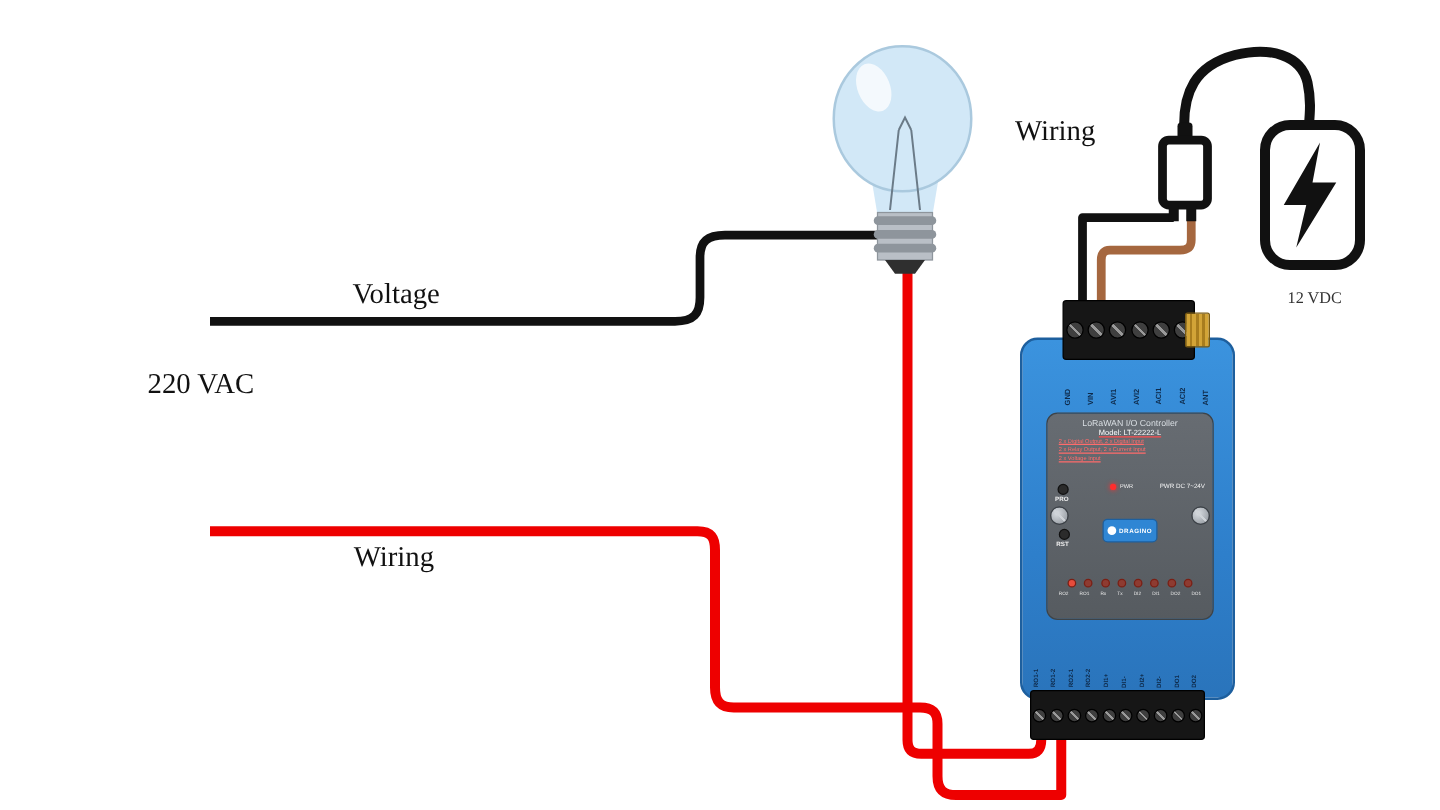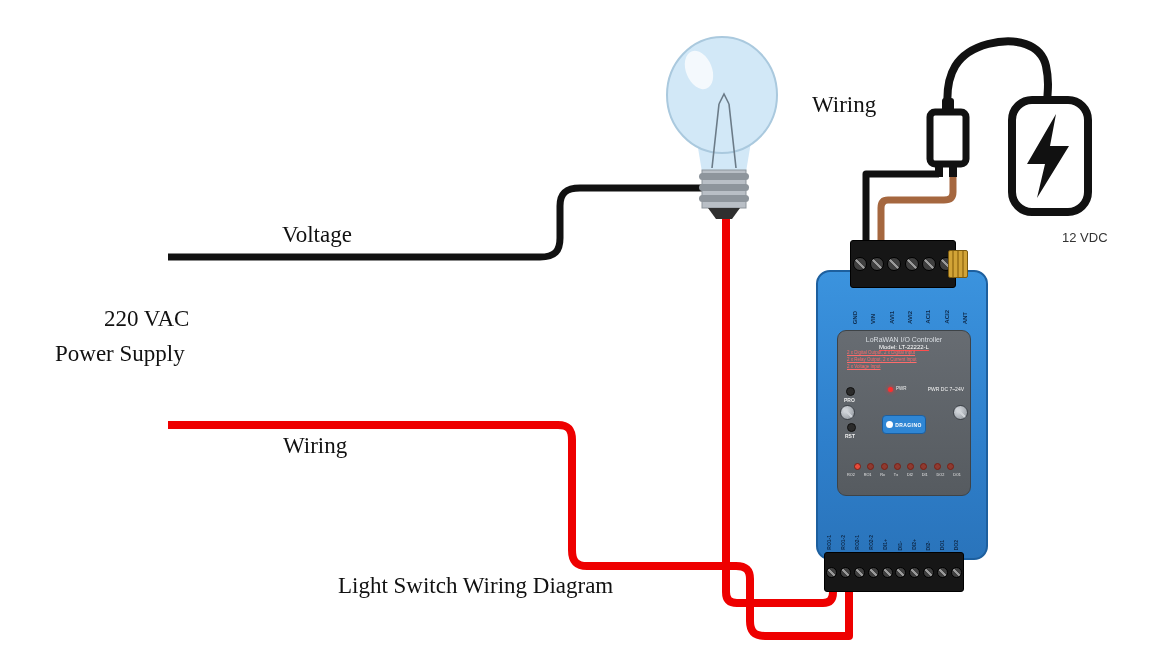--- a/index.html
+++ b/index.html
@@ -2,21 +2,21 @@
 <html><head>
 <meta charset="utf-8">
 <style>
   html,body{margin:0;padding:0;background:#fff;}
   #stage{
     position:relative;width:1152px;height:648px;background:#ffffff;overflow:hidden;
     font-family:"Liberation Serif", serif;
   }
   #wires{position:absolute;left:0;top:0;z-index:1;}
   .lbl{position:absolute;color:#111;font-size:23px;white-space:nowrap;z-index:3;}
-  .lbl-small{position:absolute;color:#333;font-size:13px;font-family:Liberation Sans, sans-serif;z-index:3;margin-left:32px;}
+  .lbl-small{position:absolute;color:#333;font-size:13px;font-family:Liberation Serif, serif;z-index:3;}
 
   
   #device{
     position:absolute;left:816px;top:270px;width:172px;height:290px;z-index:2;
     background:linear-gradient(180deg,#3b93de 0%,#2e7fcb 60%,#2a74bb 100%);
     border-radius:14px;border:2px solid #1d5f9e;box-sizing:border-box;
     font-family:"Liberation Sans",sans-serif;
   }
   .tblock{position:absolute;background:#161616;border-radius:3px;display:flex;align-items:center;justify-content:space-around;border:1px solid #000;}
   #tblock-top{left:32px;top:-32px;width:104px;height:46px;}
@@ -207,20 +207,18 @@
       <div class="screw small"></div>
       <div class="screw small"></div>
       <div class="screw small"></div>
       <div class="screw small"></div>
       <div class="screw small"></div>
       <div class="screw small"></div>
     </div>
   </div>
 
   <div class="lbl" style="left:282px;top:222px;">Voltage</div>
-  <div class="lbl" style="left:104px;top:294px;margin-top:12px;">220 VAC</div>
-  <div class="lbl" style="left:55px;top:341px;">Power Supply</div>
+  <div class="lbl" style="left:118px;top:294px;">220 VAC</div>
   <div class="lbl" style="left:283px;top:433px;">Wiring</div>
-  <div class="lbl" style="left:338px;top:573px;">Light Switch Wiring Diagram</div>
   <div class="lbl" style="left:812px;top:92px;">Wiring</div>
   <div class="lbl-small" style="left:1030px;top:230px;">12 VDC</div>
 
 </div>
 
 </body></html>

